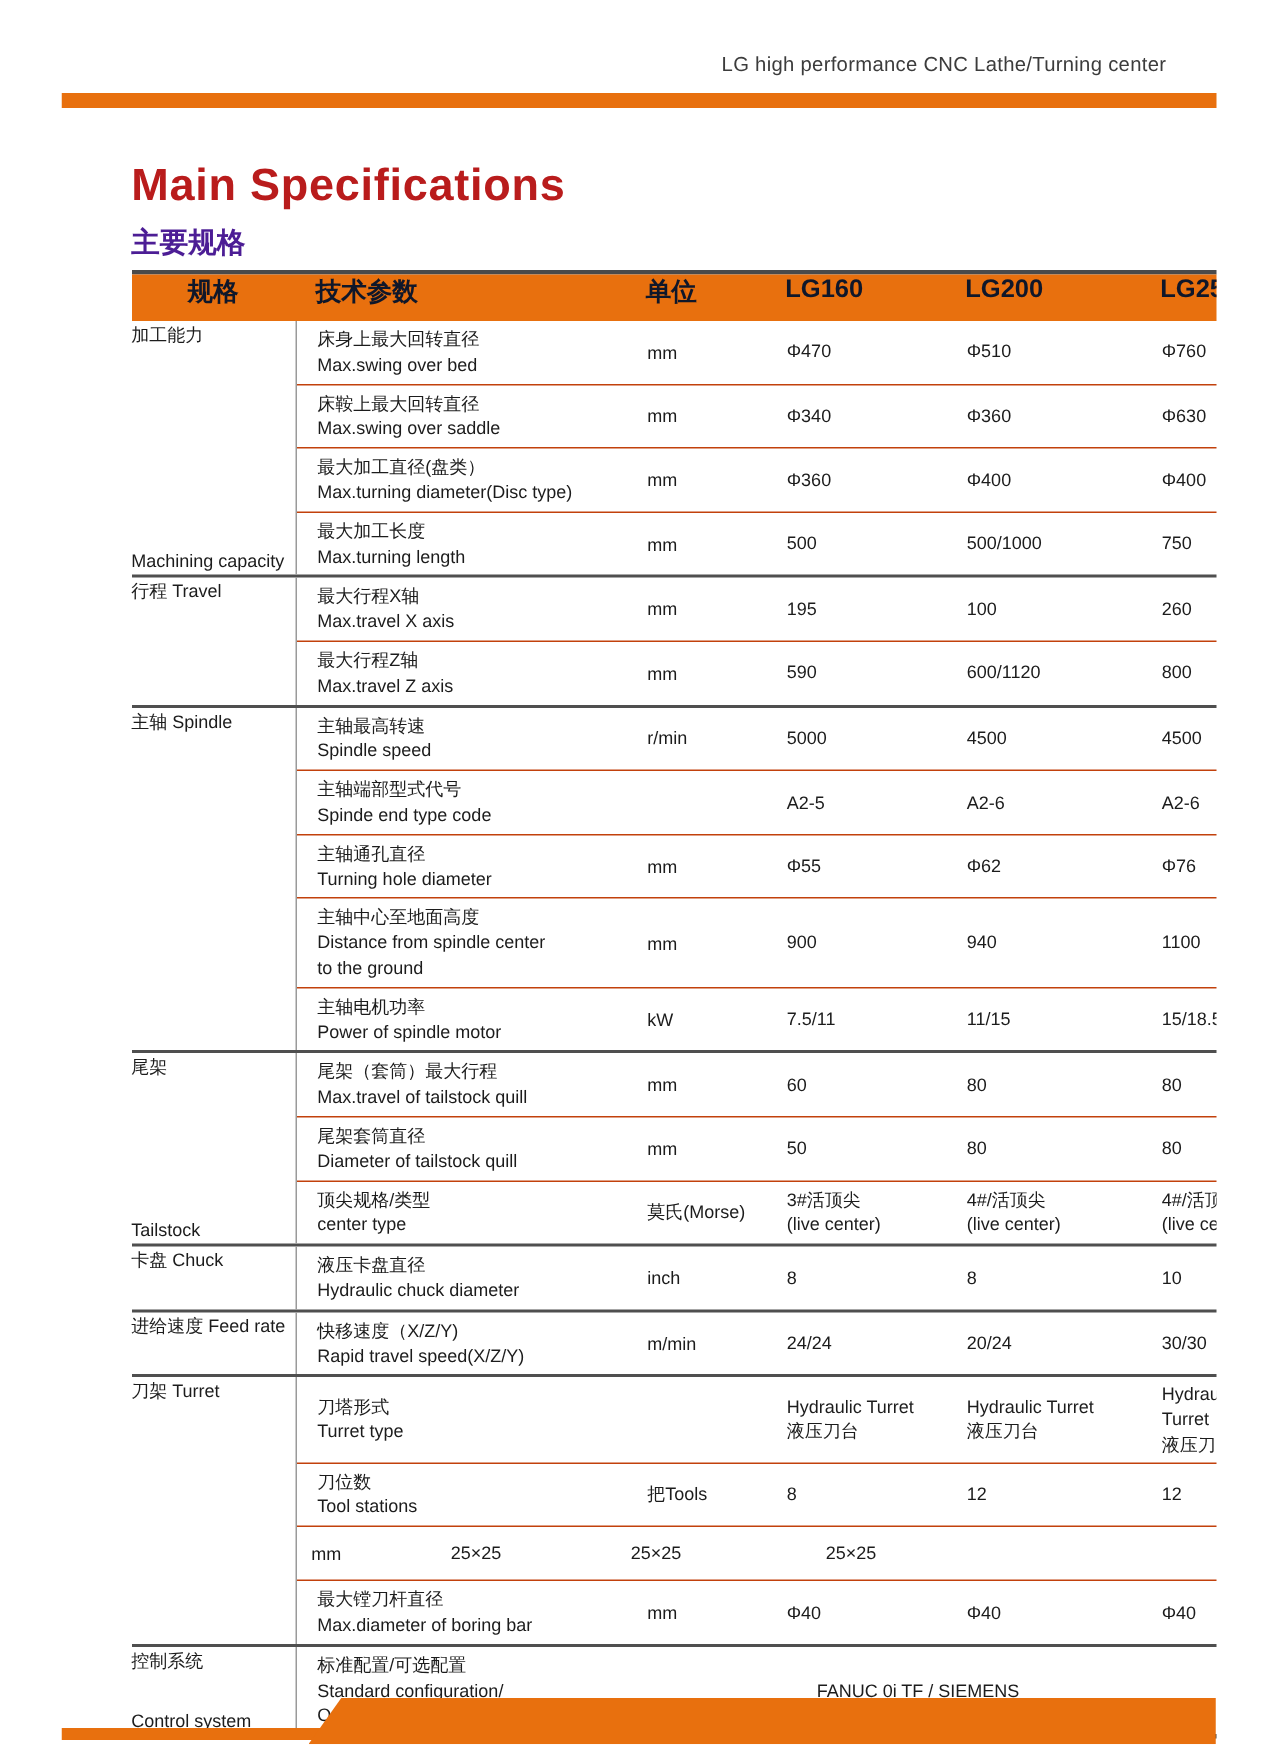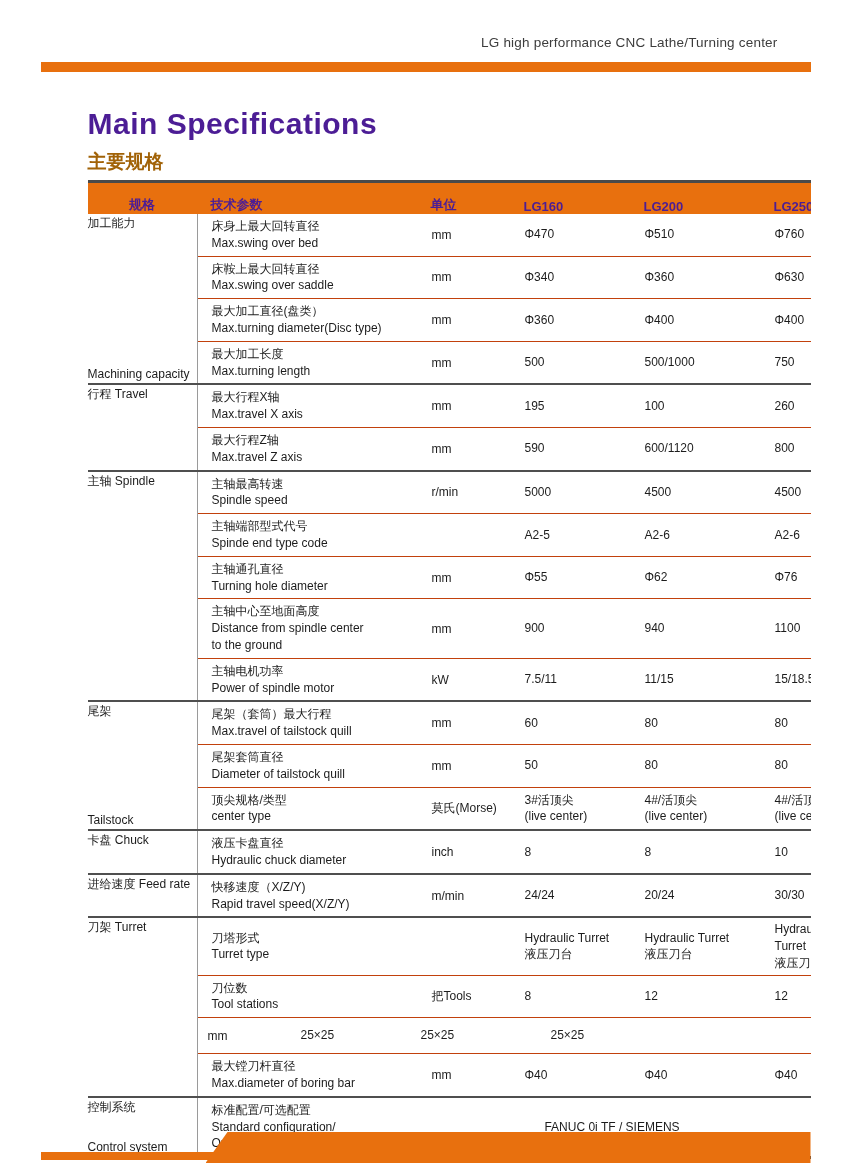--- a/index.html
+++ b/index.html
@@ -4,26 +4,26 @@
 <style>
   * { box-sizing: border-box; margin: 0; padding: 0; }
   html,body { background:#fff; }
   body { font-family: "Liberation Sans", sans-serif; }
   .page { position:relative; width:770px; height:1163px; background:#fff; margin:0 auto; overflow:hidden; }
 
   .brand-text { position:absolute; top:35px; right:33px; font-size:13.5px; color:#3c3c3c; letter-spacing:0.2px; }
   .top-bar { position:absolute; top:62px; left:0; width:851px; height:10px; background:#E8700E; }
 
   .title-block { position:absolute; top:107px; left:47px; }
-  .title-en { font-size:30px; font-weight:bold; color:#4c1d95; letter-spacing:0.5px; }
-  .title-zh { font-size:19px; font-weight:bold; color:#a16207; margin-top:8px; }
+  .title-en { font-size:30px; font-weight:bold; color:#b91c1c; letter-spacing:0.5px; }
+  .title-zh { font-size:19px; font-weight:bold; color:#4c1d95; margin-top:8px; }
 
   .spec-table { position:absolute; top:180px; left:47px; width:755px; font-size:12px; color:#1c1c1c; }
   .dark-top { height:3px; background:#4A4A4A; }
-  .thead { display:flex; align-items:flex-end; height:31px; background:#E8700E; color:#4c1d95; font-size:13px; font-weight:bold; }
+  .thead { display:flex; align-items:flex-start; height:31px; background:#E8700E; color:#0f172a; font-size:17px; font-weight:bold; }
   .hc0 { width:109px; text-align:center; }
   .hc1 { width:224px; padding-left:14px; }
   .hc2 { width:90px;  padding-left:10px; }
   .hc3 { width:120px; padding-left:13px; }
   .hc4 { width:130px; padding-left:13px; }
   .hc5 { flex:1;      padding-left:13px; }
 
   .tgroup { display:flex; border-bottom:2px solid #4f4f4f; }
   .tgroup:last-child { border-bottom:3px solid #454545; }
   .gcell { width:109px; display:flex; flex-direction:column; justify-content:space-between; line-height:1.55; padding-right:4px; }

